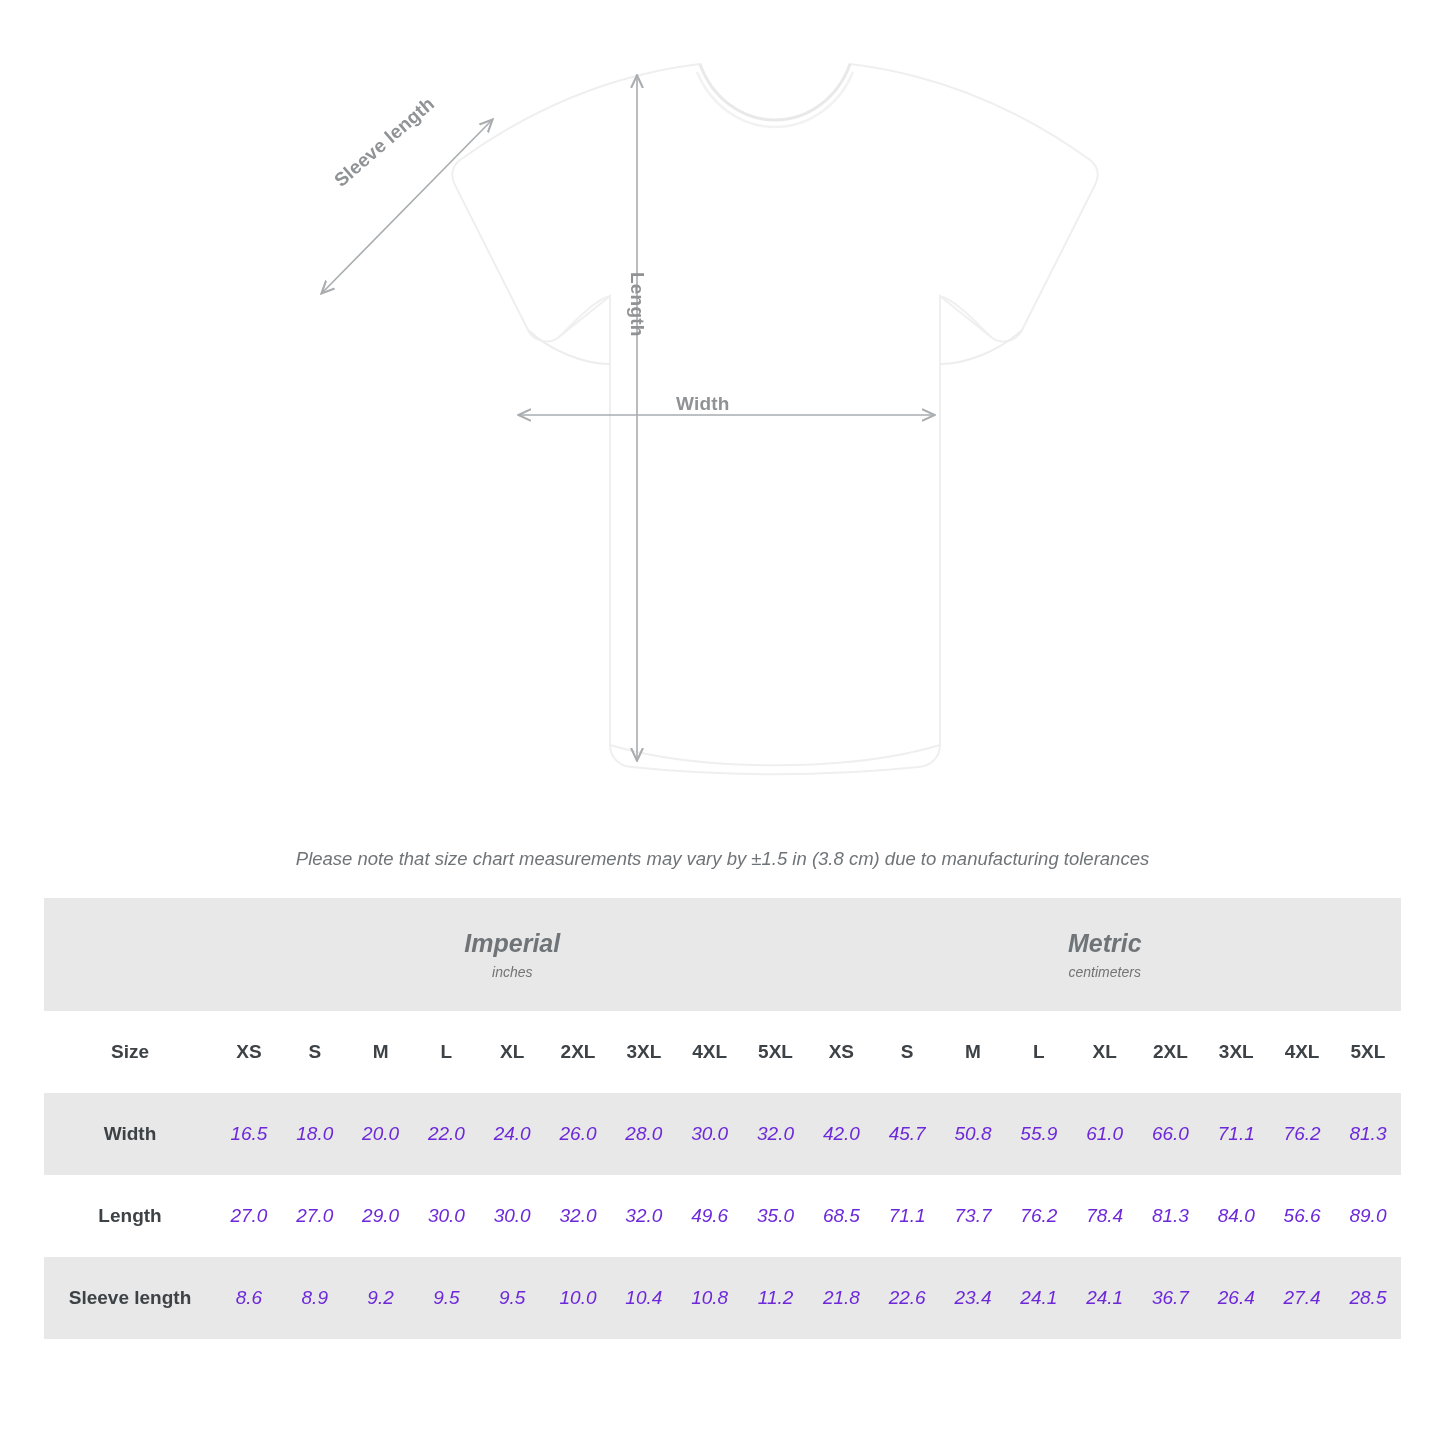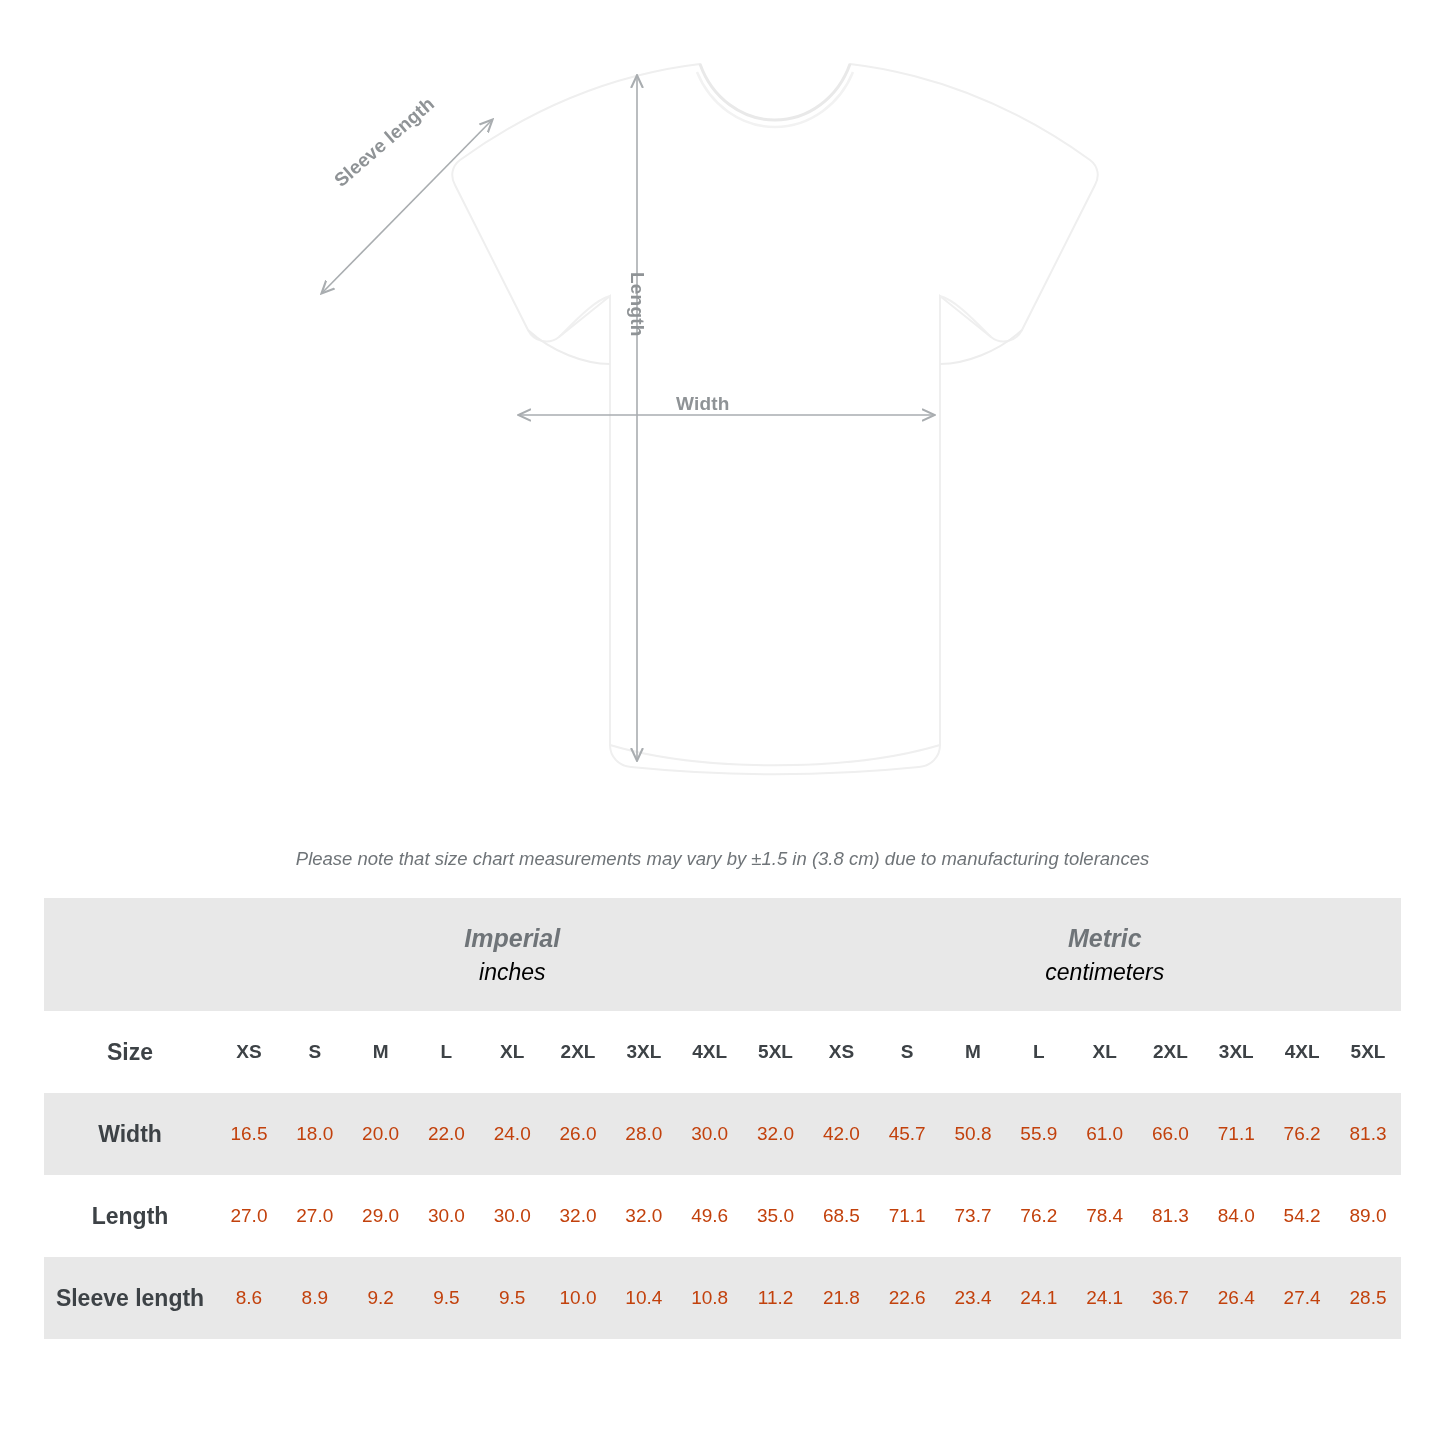--- a/index.html
+++ b/index.html
@@ -82,44 +82,45 @@
     background: #e8e8e8;
     padding-left: 7px;
   }
   .unit-name {
     font-size: 25px;
     font-style: italic;
     font-weight: bold;
     color: #6f7478;
   }
   .unit-sub {
-    font-size: 23px;
+    font-size: 14px;
     font-style: italic;
-    color: #000000;
+    color: #737373;
     margin-top: 6px;
   }
   .corner-cell { background: #e8e8e8; }
 
   .row-head {
-    font-size: 23px;
+    font-size: 19px;
     font-weight: bold;
     color: #3d4246;
     text-align: center;
   }
   .hdr-row td { height: 82px; background: #ffffff; }
   .hdr-cell {
     font-size: 19px;
     font-weight: bold;
     color: #3d4246;
   }
   .band-gray td { background: #e8e8e8; height: 82px; }
   .band-white td { background: #ffffff; height: 82px; }
   .val-cell {
     font-size: 19px;
-    color: #c2410c;
+    color: #6d28d9;
+    font-style: italic;
   }
   .first-col { width: 172px; }
   .data-col { width: 65.8px; }
 </style>
 </head>
 <body>
 
 <div class="page">
 
   <div class="illustration">
@@ -278,21 +279,21 @@
           <td class="val-cell">32.0</td>
           <td class="val-cell">49.6</td>
           <td class="val-cell">35.0</td>
           <td class="val-cell">68.5</td>
           <td class="val-cell">71.1</td>
           <td class="val-cell">73.7</td>
           <td class="val-cell">76.2</td>
           <td class="val-cell">78.4</td>
           <td class="val-cell">81.3</td>
           <td class="val-cell">84.0</td>
-          <td class="val-cell">54.2</td>
+          <td class="val-cell">56.6</td>
           <td class="val-cell">89.0</td>
         </tr>
 
         <tr class="band-gray">
           <td class="row-head">Sleeve length</td>
           <td class="val-cell">8.6</td>
           <td class="val-cell">8.9</td>
           <td class="val-cell">9.2</td>
           <td class="val-cell">9.5</td>
           <td class="val-cell">9.5</td>

